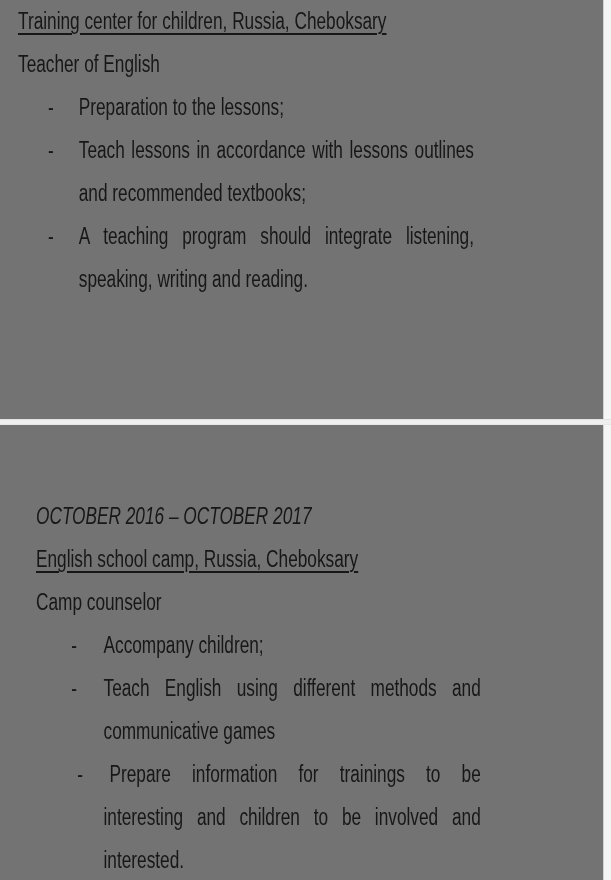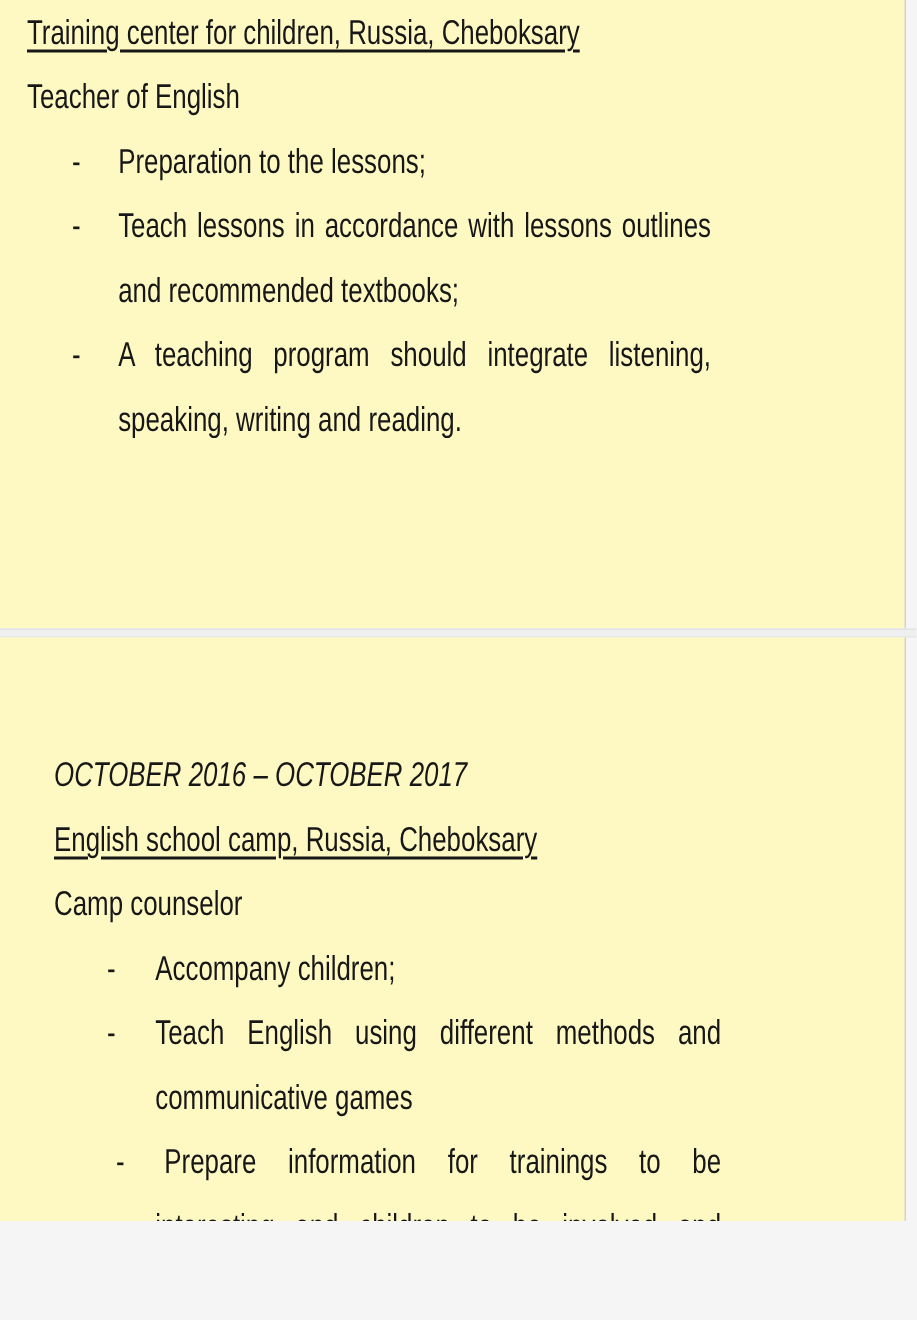--- a/index.html
+++ b/index.html
@@ -8,28 +8,28 @@
   }
   body {
     width: 611px;
     height: 880px;
     background: #f5f5f5;
     font-family: "Liberation Sans", sans-serif;
     color: #171717;
     overflow: hidden;
   }
   .page {
-    background: #fef9c3;
+    background: #737373;
     width: 604px;
     border-right: 1px solid #d2d2d2;
     box-sizing: border-box;
     overflow: hidden;
   }
   .page-top { height: 419px; }
-  .page-bottom { height: 389px; }
+  .page-bottom { height: 455px; }
   .page-gap {
     height: 6px;
     background: #efefef;
     border-top: 1px solid #e2e2e2;
     border-bottom: 1px solid #e7e7e7;
     box-sizing: border-box;
     width: 611px;
   }
   
   .content {

